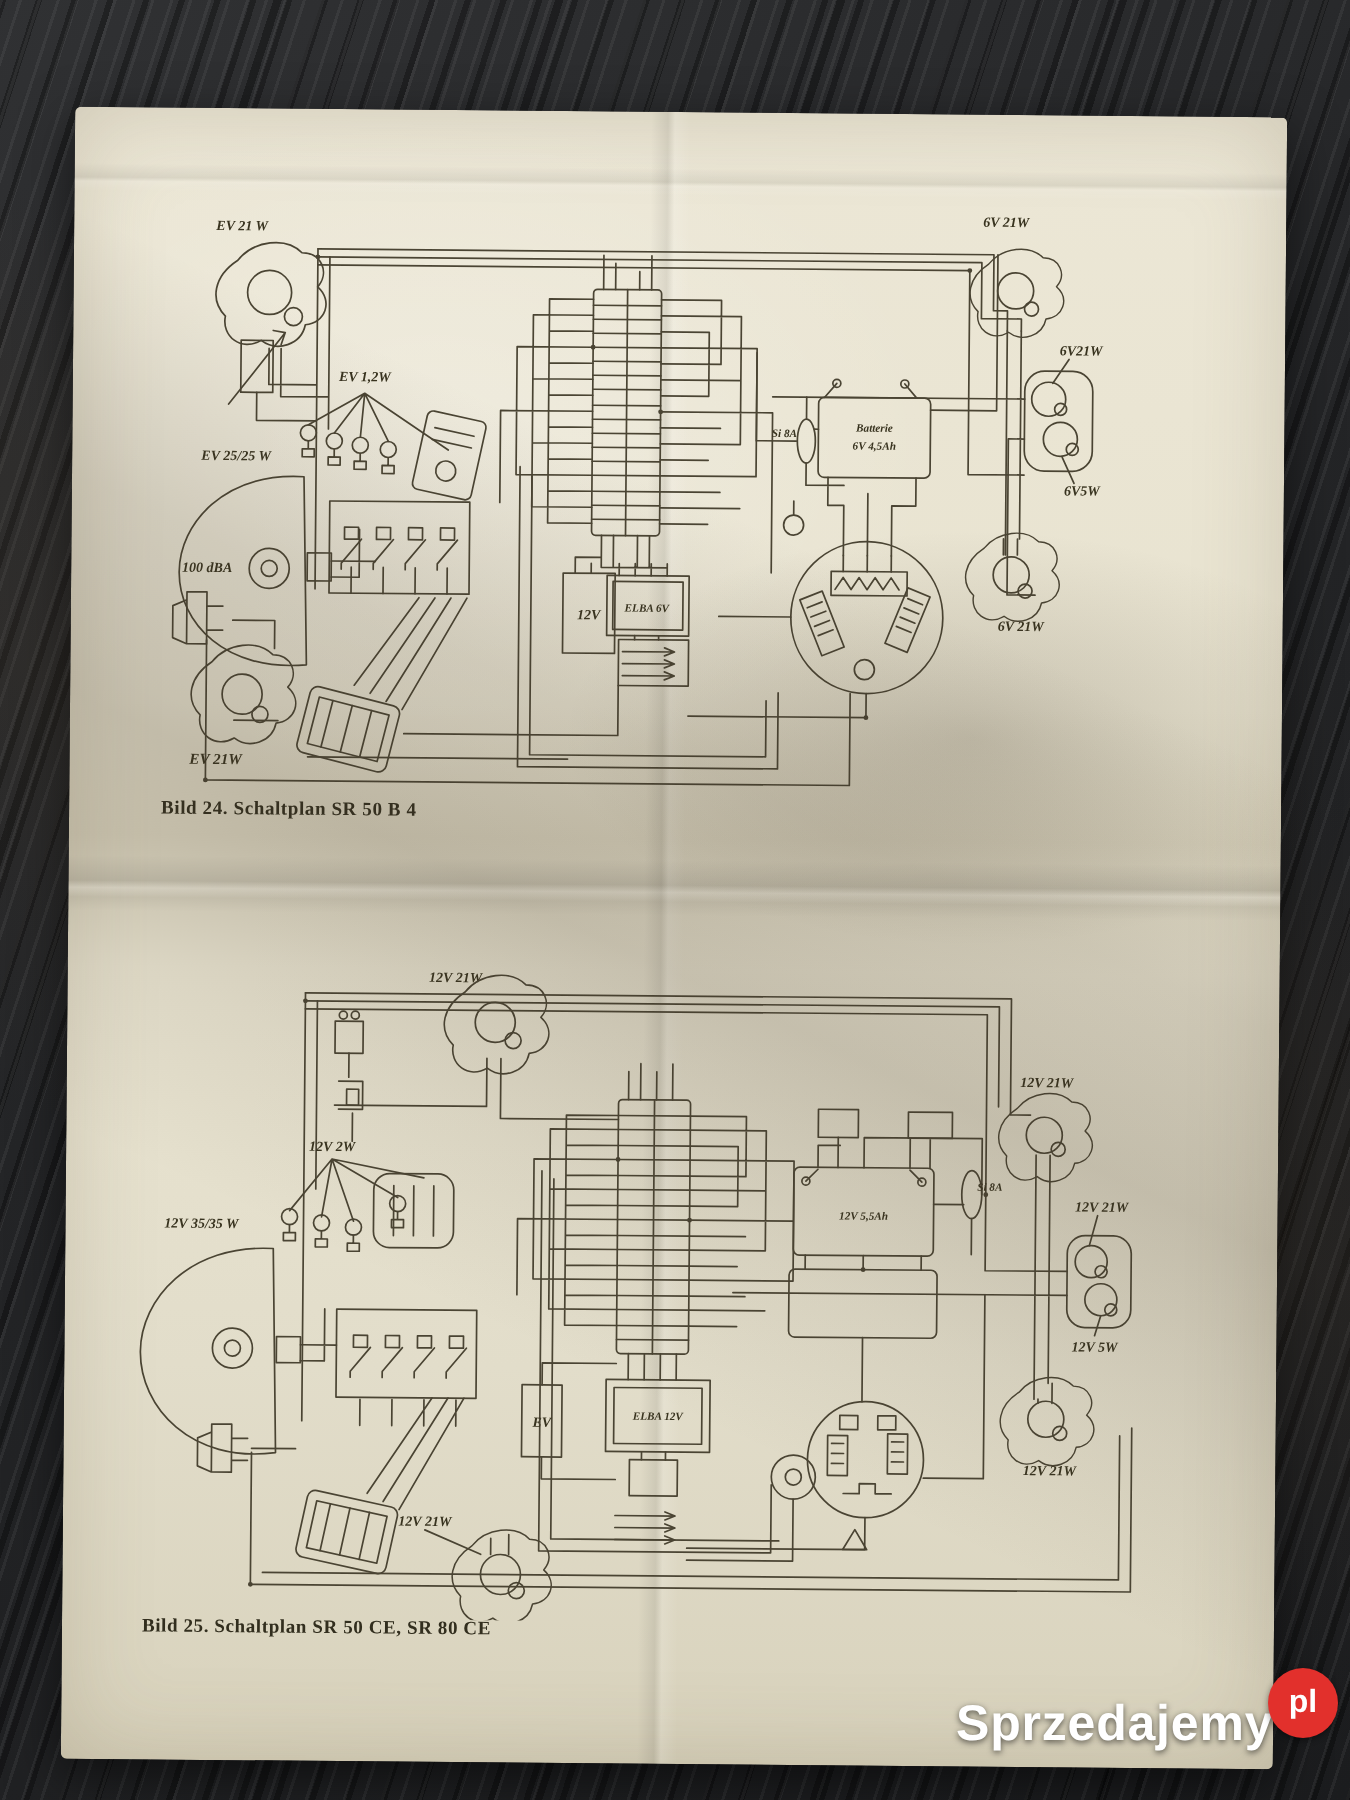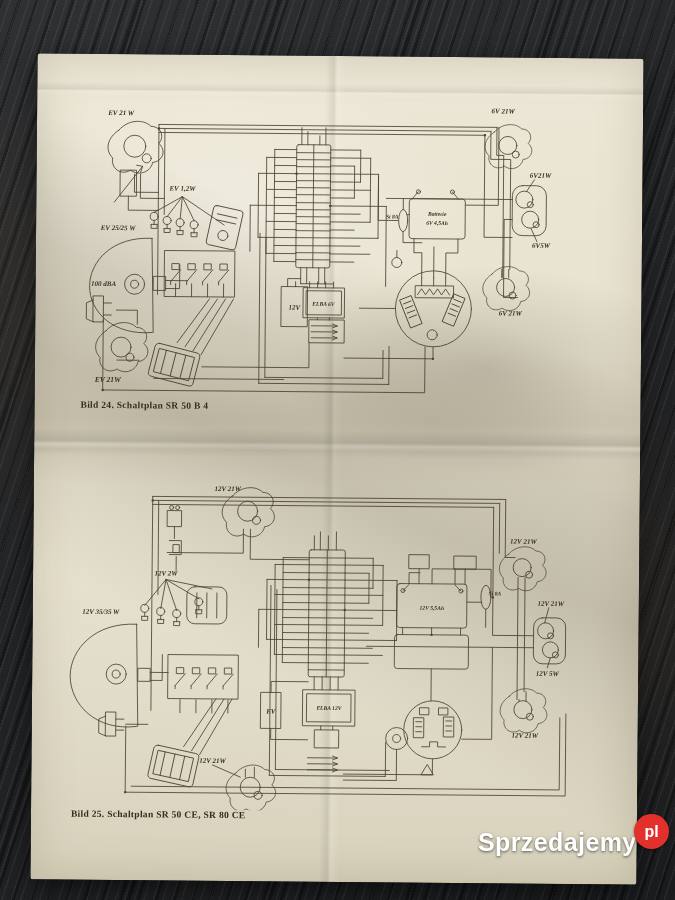--- a/index.html
+++ b/index.html
@@ -29,21 +29,21 @@
   .d1{left:24px;top:30px;}
   .d2{left:24px;top:420px;}
   .ink{stroke:#4a4433;fill:none;stroke-width:0.85;stroke-linecap:round;stroke-linejoin:round;}
   .lbl{font-family:"Liberation Serif",serif;font-style:italic;font-weight:bold;font-size:7px;fill:#38331f;stroke:none;text-anchor:middle;}
   .sm{font-size:5.6px;}
   .bg9{font-size:7.6px;}
   .dot{fill:#4a4433;stroke:none;}
   .caption{position:absolute;font-family:"Liberation Serif",serif;font-weight:bold;font-size:9.5px;color:#322e1e;letter-spacing:0.3px;}
   .c1{left:46px;top:346px;}
   .c2{left:40px;top:755px;}
-  .watermark{position:absolute;left:478px;top:816px;width:195px;height:50px;}
+  .watermark{position:absolute;left:478px;top:836px;width:195px;height:50px;}
   .wm-text{position:absolute;left:0;top:12px;font-weight:bold;font-size:25px;letter-spacing:0.4px;color:#ffffff;
     font-family:"Liberation Sans",sans-serif;text-shadow:0 1px 3px rgba(0,0,0,0.6);}
   .wm-badge{position:absolute;left:156px;top:-2px;width:35px;height:35px;border-radius:50%;background:#e2302c;
     display:flex;align-items:center;justify-content:center;box-shadow:0 1px 3px rgba(0,0,0,0.45);}
   .wm-badge span{font-weight:bold;font-size:16px;color:#ffffff;font-family:"Liberation Sans",sans-serif;}
 </style>
 </head>
 <body>
 
 <div class="photo">

